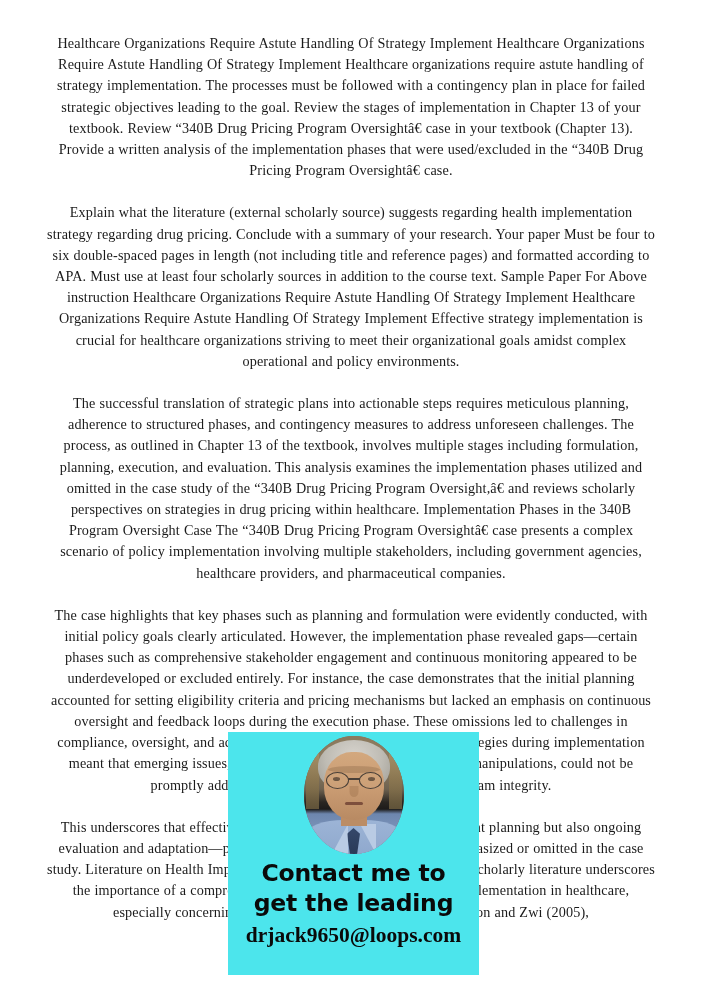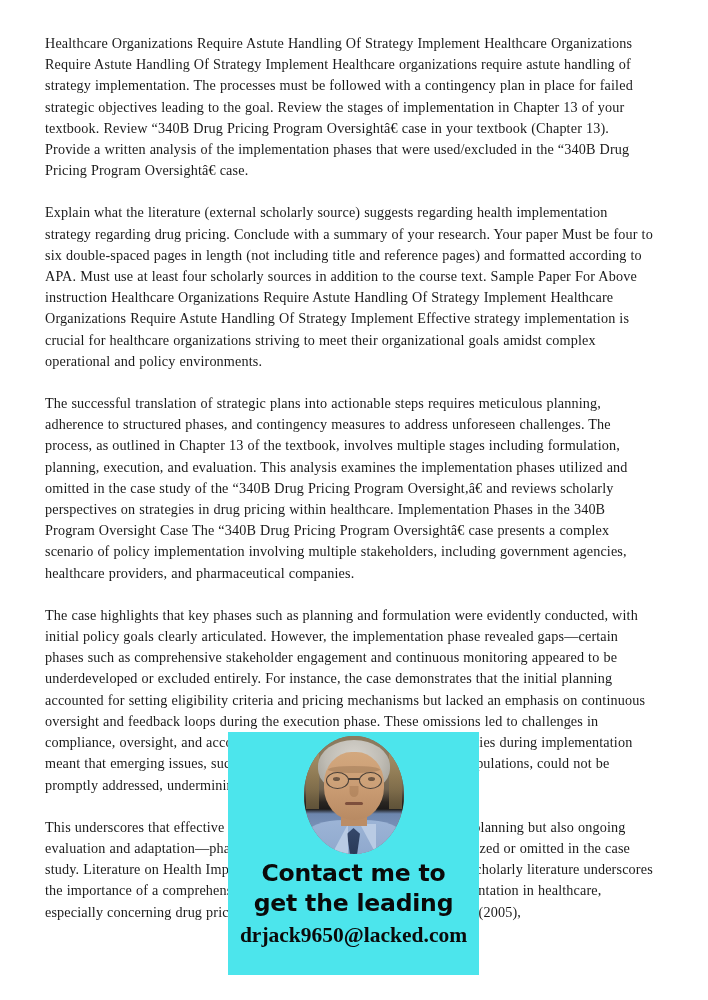--- a/index.html
+++ b/index.html
@@ -29,21 +29,21 @@
     left: 45px;
     top: 33px;
     width: 612px;
   }
 
   .para {
     font-family: "Liberation Serif", "DejaVu Serif", serif;
     font-size: 14.2px;
     line-height: 21.2px;
     color: #1a1a1a;
-    text-align: left;
+    text-align: center;
     margin: 0 0 21px 0;
     letter-spacing: 0.01em;
     word-spacing: 0.02em;
   }
 
   
   #promo-overlay {
     position: absolute;
     left: 228px;
     top: 732px;
@@ -290,16 +290,16 @@
         <div class="lens l"></div>
         <div class="bridge"></div>
         <div class="lens r"></div>
       </div>
       <div class="nose"></div>
       <div class="mouth"></div>
     </div>
 
     <div class="promo-line" id="promo-line1">Contact me to</div>
     <div class="promo-line" id="promo-line2">get the leading</div>
-    <div id="promo-email">drjack9650@lacked.com</div>
+    <div id="promo-email">drjack9650@loops.com</div>
   </div>
 
 </div>
 
 </body></html>

